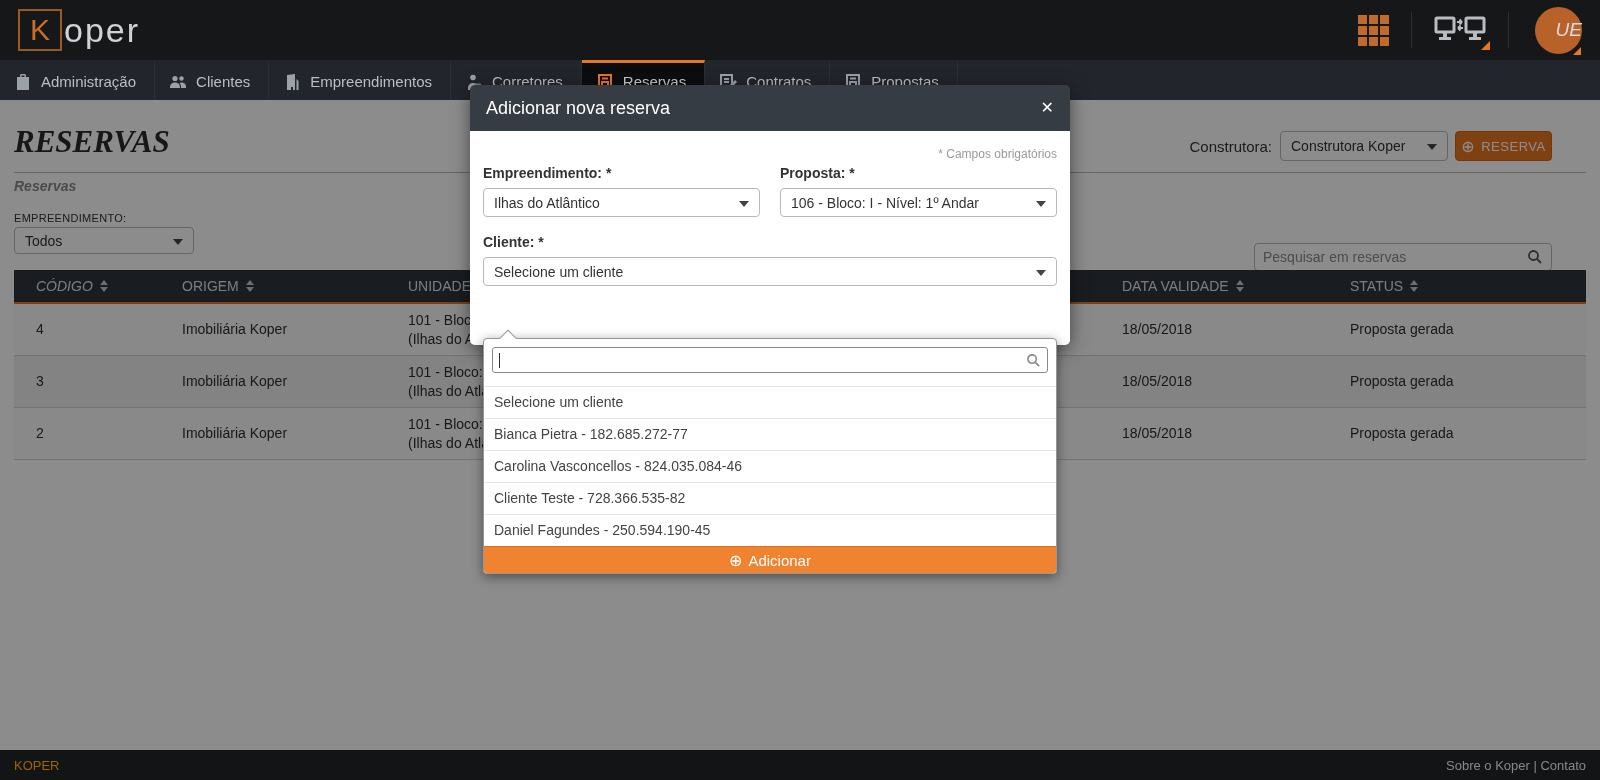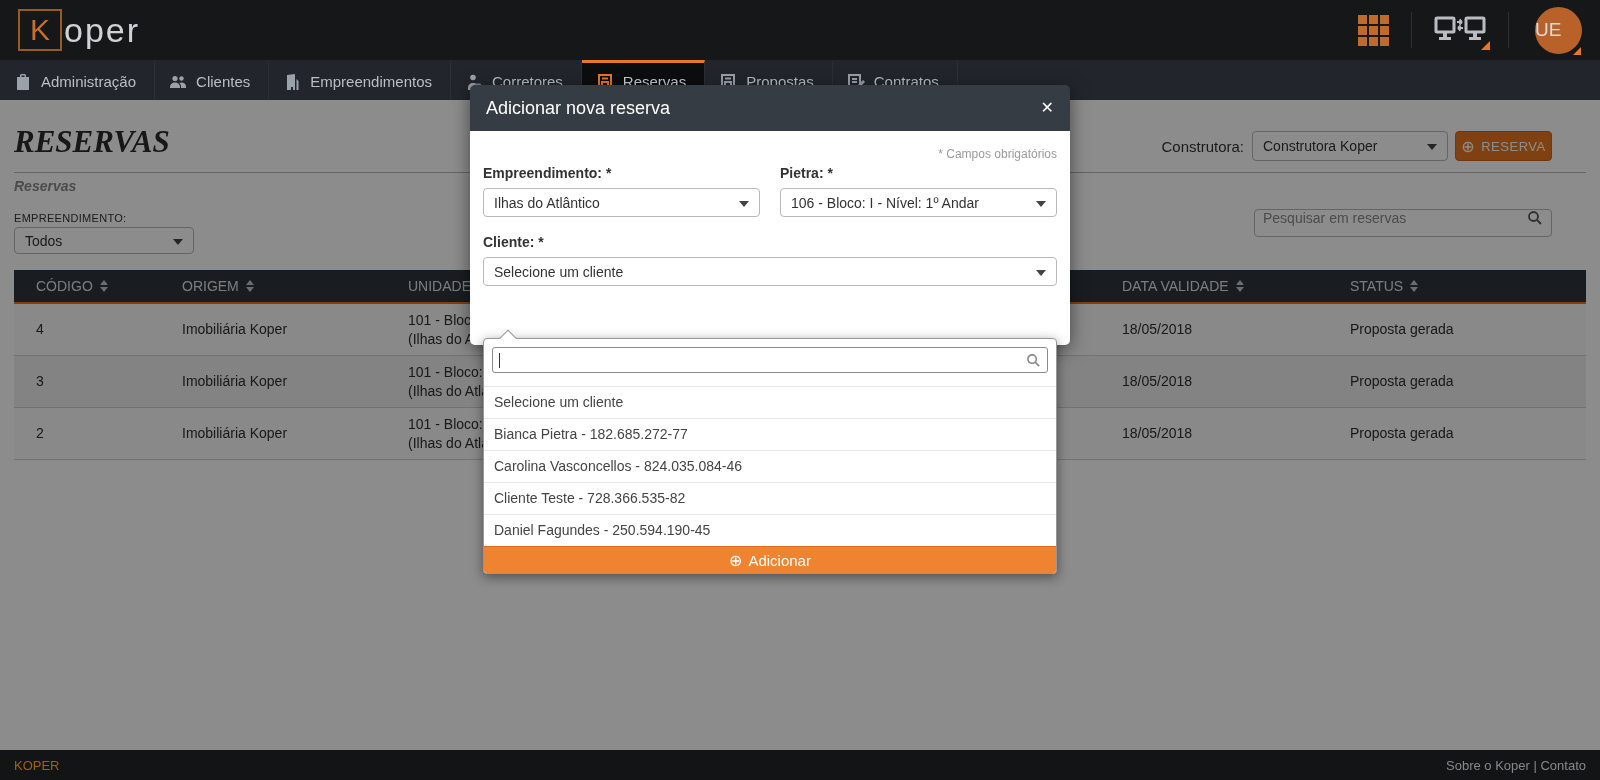--- a/index.html
+++ b/index.html
@@ -11,46 +11,46 @@
   .logo { display:flex; align-items:center; }
   .logo-k { width:44px; height:42px; border:2px solid #9a5a20; color:#c86f28; font-size:30px; display:flex; align-items:center; justify-content:center; font-weight:400; }
   .logo-rest { color:#cfd3d6; font-size:34px; font-weight:300; letter-spacing:2px; margin-left:2px; }
   .topbar-right { display:flex; align-items:center; height:60px; }
   .tb-divider { width:1px; height:36px; background:#2c2f33; margin:0 22px; }
   .grid-icon { display:grid; grid-template-columns:repeat(3,9px); grid-template-rows:repeat(3,9px); gap:2px; cursor:pointer; }
   .grid-icon span { background:#c06a2c; }
   .monitors { position:relative; width:52px; height:34px; cursor:pointer; }
   .monitors svg { display:block; }
   .corner-tri { position:absolute; right:-4px; bottom:-3px; width:0; height:0; border-left:9px solid transparent; border-bottom:9px solid #e87722; }
-  .avatar { position:relative; width:47px; height:47px; border-radius:50%; background:#b8622a; color:#d9dcdf; font-size:19px; display:flex; align-items:center; justify-content:flex-start; margin-left:4px; cursor:pointer; }
+  .avatar { position:relative; width:47px; height:47px; border-radius:50%; background:#b8622a; color:#d9dcdf; font-size:19px; display:flex; align-items:center; justify-content:flex-end; margin-left:4px; cursor:pointer;font-style:italic; }
   .avatar .corner-tri { right:1px; bottom:-1px; border-left-width:8px; border-bottom-width:8px; }
 
   
   .navbar { height:40px; background:#22262c; display:flex; position:relative; z-index:5; }
   .nav-item { display:flex; align-items:center; padding:0 18px 0 14px; color:#b9bfc5; font-size:15px; cursor:pointer; border-top:3px solid transparent; border-right:1px solid #2b3036; white-space:nowrap; }
   .nav-item .nico { margin-right:9px; display:flex; }
   .nav-item.active { background:#0c0d0f; border-top:3px solid #e87722; color:#c9ced3; }
 
   
   .main { position:absolute; top:100px; left:0; right:0; bottom:30px; background:#fff; }
   .page-title { position:absolute; left:14px; top:24px; font-family:"Liberation Serif","DejaVu Serif",serif; font-style:italic; font-weight:bold; font-size:31px; color:#2b2b2b; }
   .page-rule { position:absolute; left:14px; right:14px; top:72px; height:1px; background:#b9b9b9; }
   .breadcrumb { position:absolute; left:14px; top:78px; font-size:14px; font-weight:bold; font-style:italic; color:#8a8a8a; }
   .construtora-group { position:absolute; top:31px; right:48px; display:flex; align-items:center; }
   .construtora-label { font-size:15px; color:#333; margin-right:8px; }
   .select { position:relative; background:#fff; border:1px solid #b9b9b9; border-radius:4px; font-size:14px; color:#333; display:flex; align-items:center; padding:0 26px 0 10px; cursor:pointer; }
   .select::after { content:""; position:absolute; right:10px; top:50%; margin-top:-2px; border-left:5px solid transparent; border-right:5px solid transparent; border-top:6px solid #444; }
-  .construtora-select { width:196px; height:30px; }
+  .construtora-select { width:168px; height:30px; }
   .btn-orange { background:#e87722; border:1px solid #cf6716; color:#fff; border-radius:4px; display:flex; align-items:center; justify-content:center; cursor:pointer; }
   .reserva-btn { position:absolute; top:31px; right:-49px; width:97px; height:30px; font-size:13px; letter-spacing:.5px; }
   .reserva-btn .plus, .add-btn .plus { font-size:16px; margin-right:6px; font-weight:normal; }
 
   .filter-label { position:absolute; left:14px; top:112px; font-size:11px; color:#333; letter-spacing:.3px; }
   .filter-select { position:absolute; left:14px; top:127px; width:180px; height:27px; }
-  .search-box { position:absolute; top:109px; right:48px; width:298px; height:28px; border:1px solid #b9b9b9; border-radius:4px; background:#fff; display:flex; align-items:flex-start; }
+  .search-box { position:absolute; top:143px; right:48px; width:298px; height:28px; border:1px solid #b9b9b9; border-radius:4px; background:#fff; display:flex; align-items:center; }
   .search-box input { border:none; outline:none; flex:1; font-size:14px; color:#555; padding:0 8px; background:transparent; font-family:inherit; }
   .search-box input::placeholder { color:#8a8a8a; }
   .search-ico { margin-right:8px; display:flex; }
 
   
   .rtable { position:absolute; left:14px; right:14px; top:170px; }
   .thead { display:grid; grid-template-columns:160px 226px 714px 228px 1fr; background:#2f353c; color:#dfe2e5; height:34px; align-items:center; border-bottom:2px solid #e87722; }
   .thead .th { display:flex; align-items:center; font-size:14px; padding-left:8px; cursor:pointer; }
   .sort { display:inline-flex; flex-direction:column; margin-left:7px; gap:2px; }
   .sort i { width:0; height:0; border-left:4px solid transparent; border-right:4px solid transparent; }
@@ -192,39 +192,39 @@
           </g>
           <path stroke="#e87722" stroke-width="2" d="M6 5.5h6"></path>
         </svg>
     </span>
     <span>Reservas</span>
   </div>
   <div class="nav-item">
     <span class="nico">
       <svg viewBox="0 0 18 18">
           <g fill="none" stroke="#9ba1a8" stroke-width="2">
+            <rect x="2" y="2" width="11" height="14"></rect>
+          </g>
+          <path stroke="#9ba1a8" stroke-width="2" d="M5 6h5M5 9h5"></path>
+          <path fill="#9ba1a8" d="M11 12l5-5 2 2-5 5-2.5.5.5-2.5z"></path>
+        </svg>
+    </span>
+    <span>Contratos</span>
+  </div>
+  <div class="nav-item">
+    <span class="nico">
+      <svg viewBox="0 0 18 18">
+          <g fill="none" stroke="#9ba1a8" stroke-width="2">
             <rect x="3" y="2" width="12" height="14"></rect>
             <rect x="6" y="9" width="6" height="4"></rect>
           </g>
           <path stroke="#9ba1a8" stroke-width="2" d="M6 5.5h6"></path>
         </svg>
     </span>
     <span>Propostas</span>
-  </div>
-  <div class="nav-item">
-    <span class="nico">
-      <svg viewBox="0 0 18 18">
-          <g fill="none" stroke="#9ba1a8" stroke-width="2">
-            <rect x="2" y="2" width="11" height="14"></rect>
-          </g>
-          <path stroke="#9ba1a8" stroke-width="2" d="M5 6h5M5 9h5"></path>
-          <path fill="#9ba1a8" d="M11 12l5-5 2 2-5 5-2.5.5.5-2.5z"></path>
-        </svg>
-    </span>
-    <span>Contratos</span>
   </div>
 </nav>
 
 <main class="main">
   <h1 class="page-title">RESERVAS</h1>
 
   <div class="construtora-group">
     <span class="construtora-label">Construtora:</span>
     <div class="select construtora-select">
       <span>Construtora Koper</span>
@@ -249,21 +249,21 @@
       <svg width="16" height="16" viewBox="0 0 16 16">
           <circle cx="6.5" cy="6.5" r="4.5" fill="none" stroke="#555" stroke-width="1.8"></circle>
           <path d="M10 10l4 4" stroke="#555" stroke-width="1.8"></path>
         </svg>
     </span>
   </div>
 
   <div class="rtable">
     <div class="thead">
       <div class="th">
-        <span style="padding-left:14px;">CÓDIGO</span>
+        <span style="padding-left:14px;font-style:italic;">CÓDIGO</span>
         <span class="sort">
             <i class="s-up"></i>
             <i class="s-dn"></i>
           </span>
       </div>
       <div class="th">
         <span>ORIGEM</span>
         <span class="sort">
             <i class="s-up"></i>
             <i class="s-dn"></i>
@@ -342,21 +342,21 @@
   <div class="modal-body">
     <div class="req-note">* Campos obrigatórios</div>
     <div class="form-grid">
       <div>
         <div class="f-label">Empreendimento: *</div>
         <div class="select m-select">
           <span>Ilhas do Atlântico</span>
         </div>
       </div>
       <div>
-        <div class="f-label">Pietra: *</div>
+        <div class="f-label">Proposta: *</div>
         <div class="select m-select">
           <span>106 - Bloco: I - Nível: 1º Andar</span>
         </div>
       </div>
     </div>
     <div class="cliente-block">
       <div class="f-label">Cliente: *</div>
       <div class="select m-select">
         <span>Selecione um cliente</span>
       </div>

